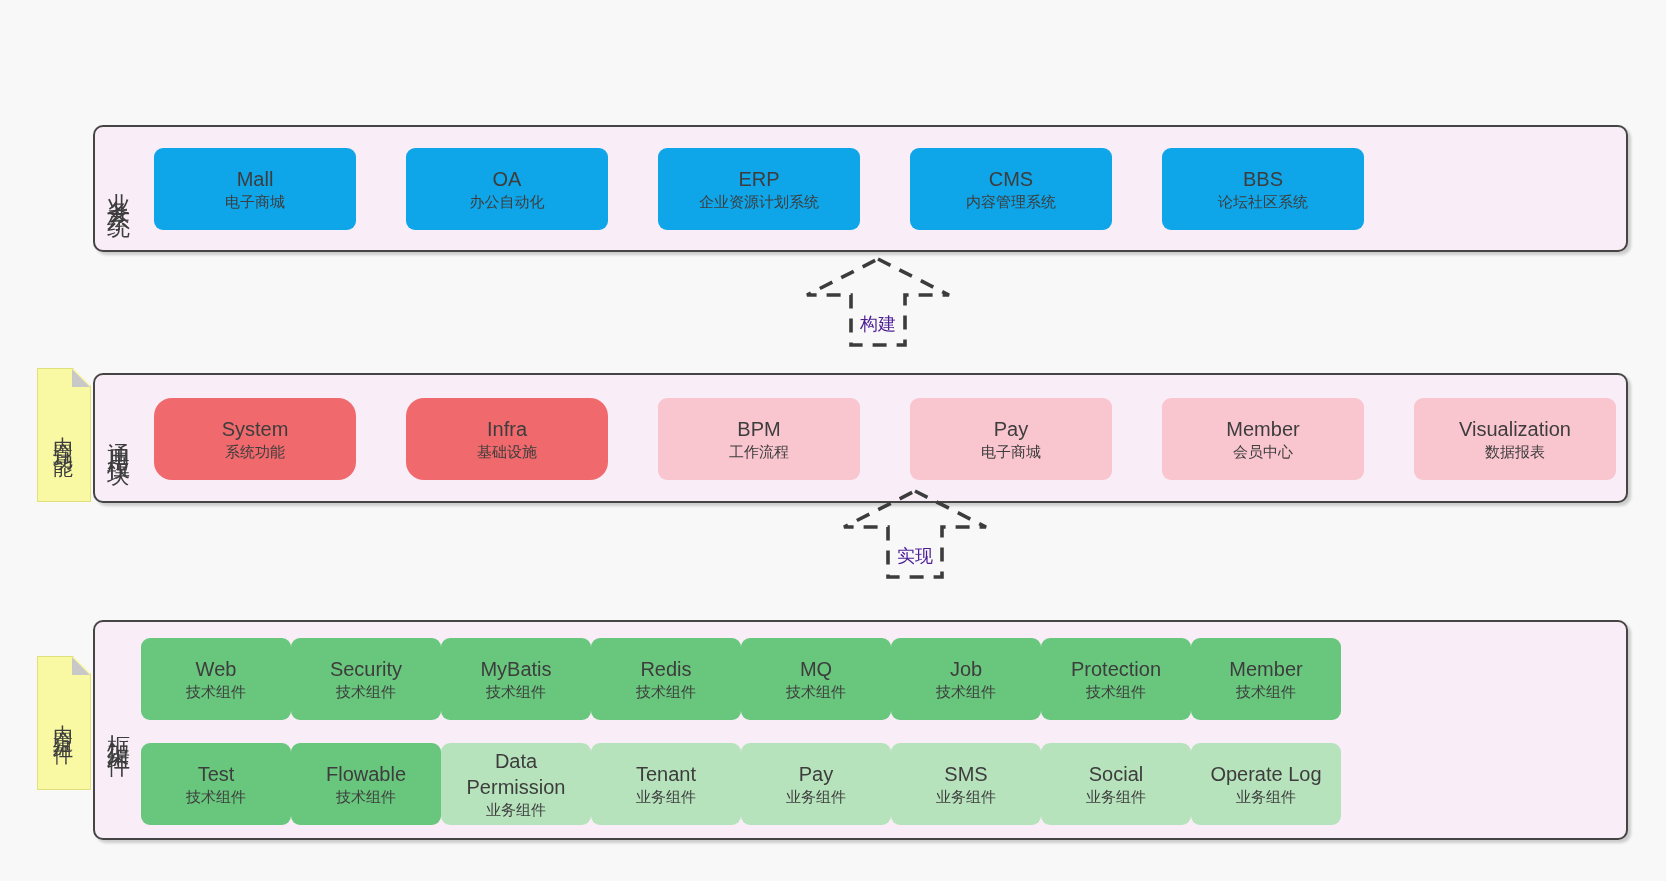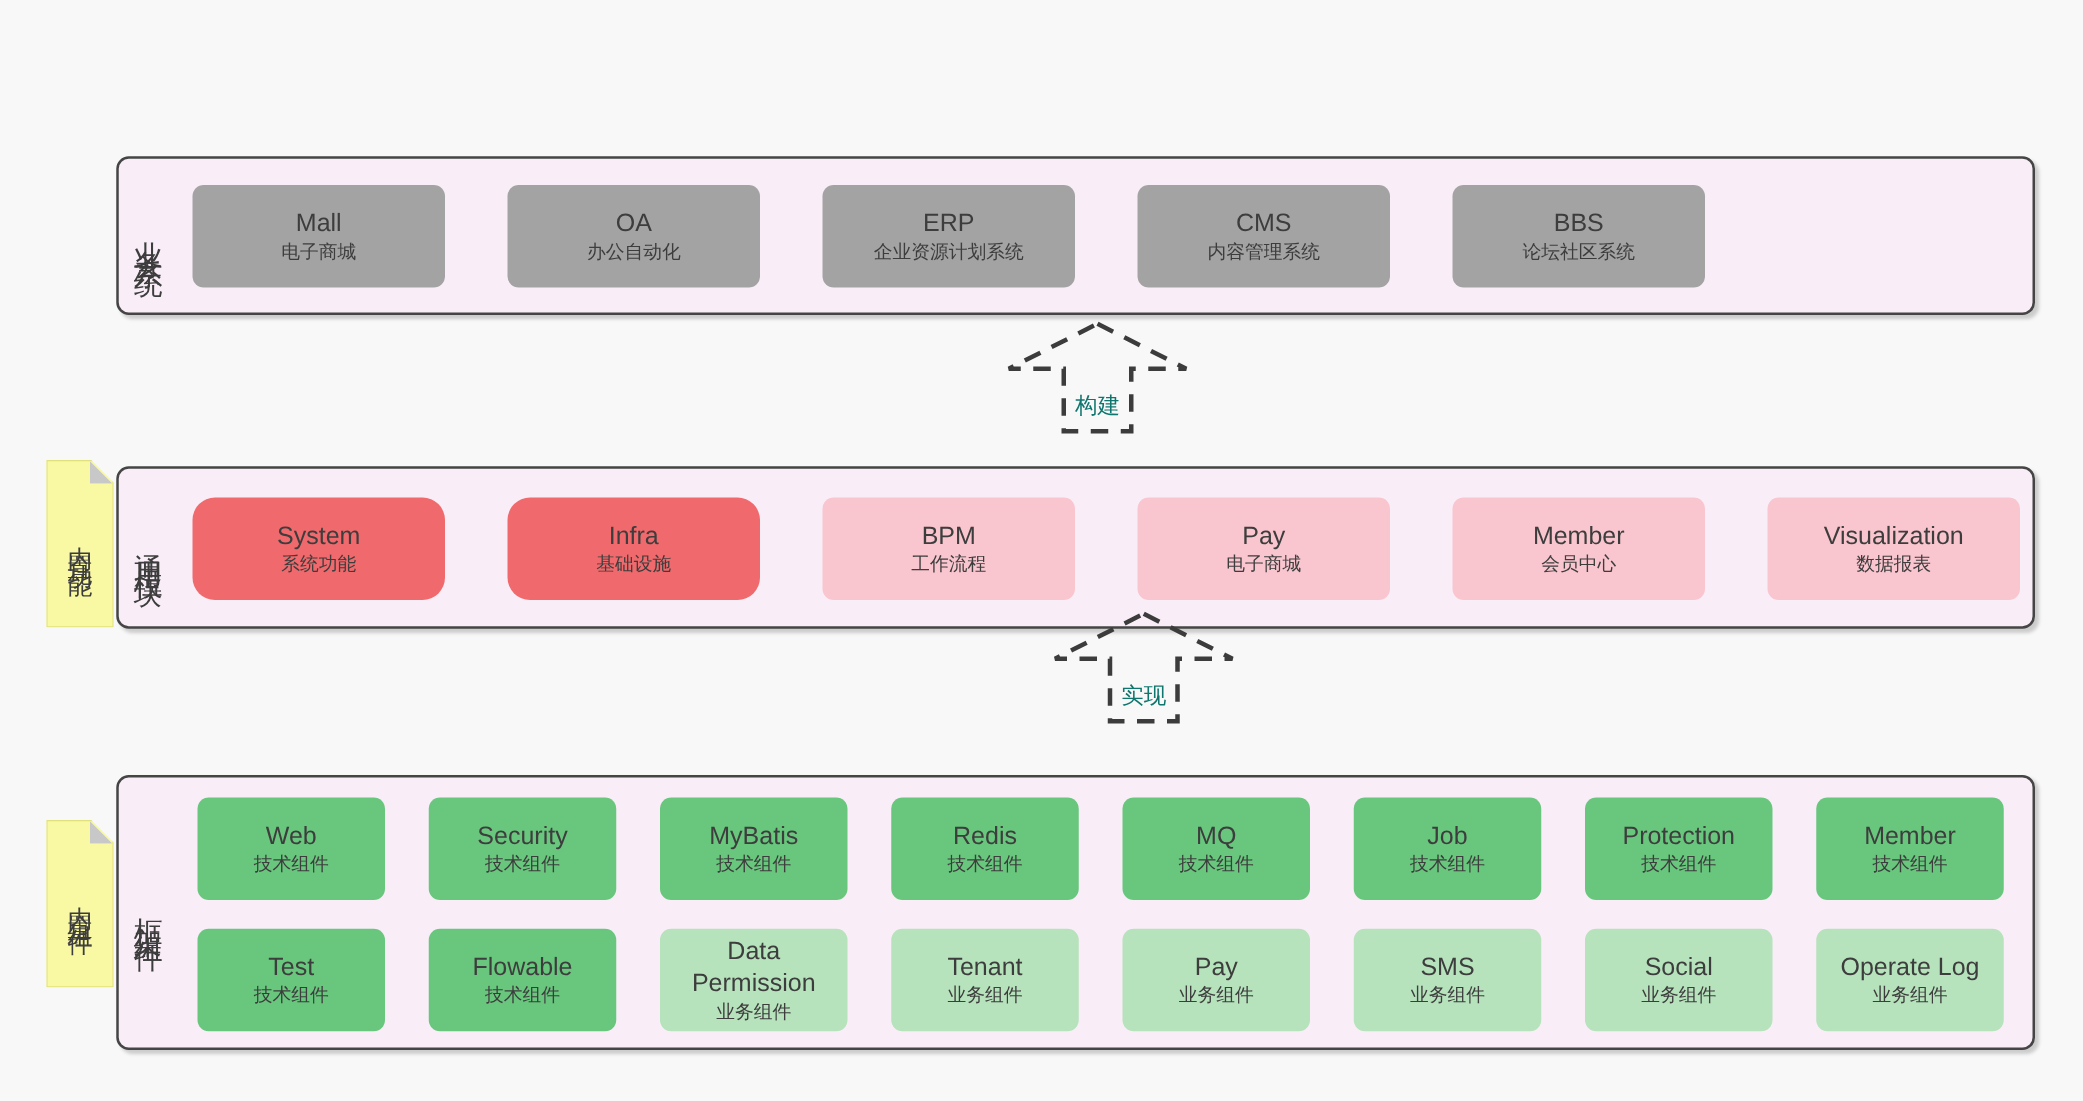--- a/index.html
+++ b/index.html
@@ -38,21 +38,21 @@
     letter-spacing:7px;
     color:#3d3d3d;
     white-space:nowrap;
   }
   
   .row{
     position:absolute;
     display:flex;
   }
   .row.wide{left:59px;gap:50px;}
-  .row.narrow{left:63px;gap:35px;}
+  .row.narrow{left:46px;}
   #panel-business .row{top:21px;}
   #panel-common .row{top:23px;}
   #panel-framework .row1{top:16px;}
   #panel-framework .row2{top:121px;}
 
   .box{
     box-sizing:border-box;
     height:82px;
     border-radius:9px;
     display:flex;
@@ -60,21 +60,21 @@
     align-items:center;
     justify-content:center;
     text-align:center;
     line-height:1.3;
     padding:2px 4px;
   }
   .box.wide{width:202px;}
   .box.narrow{width:150px;}
   .box-title{font-size:20px;}
   .box-sub{font-size:15px;}
-  .blue{background:#a3a3a3;}
+  .blue{background:#0ea5e9;}
   .red{background:#f0696c;border-radius:18px;}
   .pink{background:#f9c5ce;}
   .green{background:#68c67d;}
   .green-light{background:#b6e2bc;}
 
   
   .sticky{
     position:absolute;
     left:37px;width:54px;height:134px;
     background:#f9f9a3;
@@ -117,21 +117,21 @@
     stroke-dasharray:14 10;
   }
   .arrow-label{
     position:absolute;
     left:50%;top:56px;
     transform:translateX(-50%);
     background:#f8f8f8;
     padding:0 3px;
     font-size:18px;
     white-space:nowrap;
-    color:#0f766e;
+    color:#4c1d95;
   }
 </style>
 </head>
 <body>
 
 <div id="canvas">
 
   <div class="panel" id="panel-business">
     <div class="side-label">业务系统</div>
     <div class="row wide">

